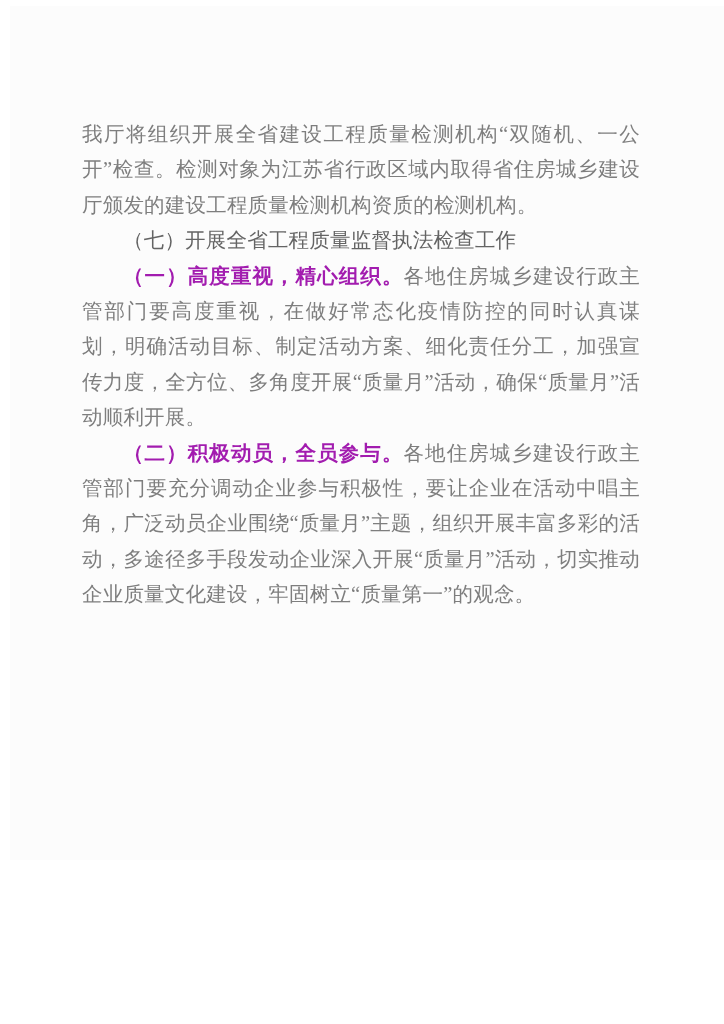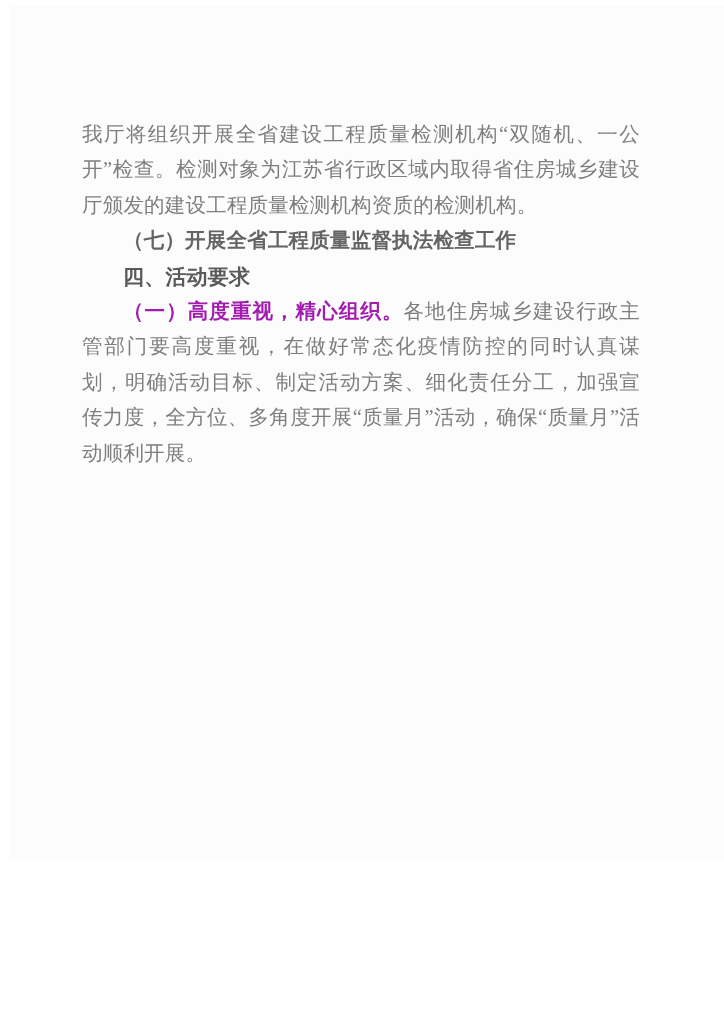--- a/index.html
+++ b/index.html
@@ -35,21 +35,21 @@
     margin: 0;
     font-size: 20.5px;
     line-height: 35.4px;
     text-align: justify;
     color: #7e7e7e;
     letter-spacing: 0.2px;
     font-weight: normal;
   }
   .indent { text-indent: 41px; }
   .kai-heading {
-    font-weight: bold;
+    font-weight: normal;
     color: #646464;
   }
   .hei-heading {
     font-family: "Liberation Sans", sans-serif;
     font-weight: bold;
     color: #5a5a5a;
     font-size: 21px;
   }
   .lead {
     font-weight: bold;
@@ -74,23 +74,23 @@
   <div class="scan-page"></div>
 
   <div class="text-block">
 
     <p class="line"><span>我厅将组织开展全省建设工程质量检测机构“双随机、一公开”检查。检测对象为江苏省行政区域内取得省住房城乡建设厅颁发的建设工程质量检测机构资质的检测机构。</span></p>
 
     <p class="line indent kai-heading"><span>（七）开展全省工程质量监督执法检查工作</span></p>
 
 
 
-    <p class="line indent hei-heading"><span>四、活动要求</span></p>
 
     <p class="line indent"><span class="lead">（一）高度重视，精心组织。</span><span>各地住房城乡建设行政主管部门要高度重视，在做好常态化疫情防控的同时认真谋划，明确活动目标、制定活动方案、细化责任分工，加强宣传力度，全方位、多角度开展“质量月”活动，确保“质量月”活动顺利开展。</span></p>
 
+    <p class="line indent"><span class="lead">（二）积极动员，全员参与。</span><span>各地住房城乡建设行政主管部门要充分调动企业参与积极性，要让企业在活动中唱主角，广泛动员企业围绕“质量月”主题，组织开展丰富多彩的活动，多途径多手段发动企业深入开展“质量月”活动，切实推动企业质量文化建设，牢固树立“质量第一”的观念。</span></p>
 
 
   </div>
 
   <div class="page-number">— 4 —</div>
 
 </div>
 
 </body></html>

